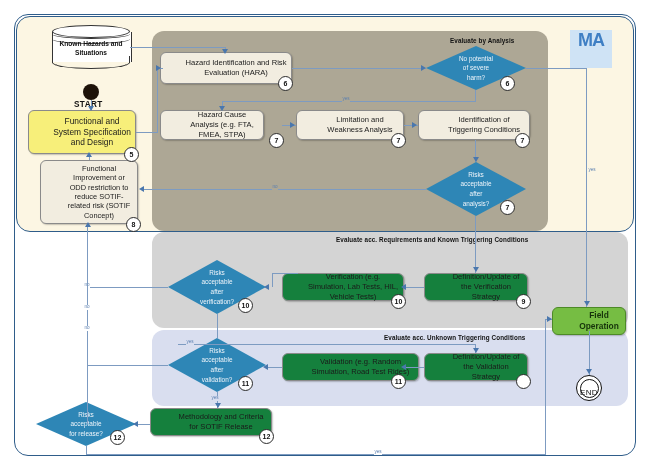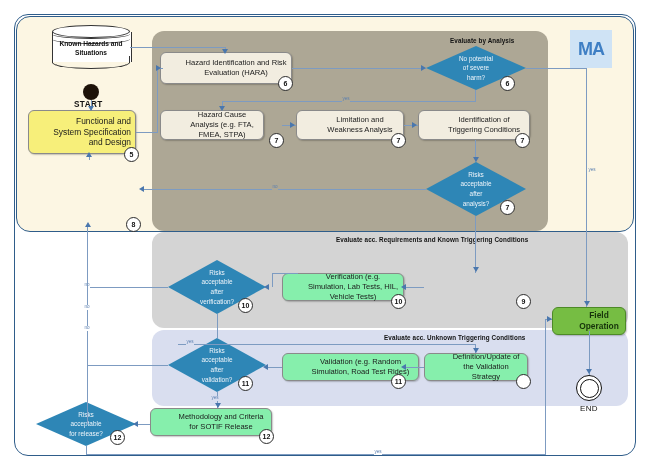--- a/index.html
+++ b/index.html
@@ -34,21 +34,21 @@
 
   
   .node{
     position:absolute;box-sizing:border-box;
     display:flex;align-items:center;justify-content:center;text-align:center;
     border-radius:6px;line-height:1.28;color:#1a1a1a;
   }
   .node .txt{padding:0 4px;display:block;margin-left:20px;}
   .tan{background:#f2ede0;border:1px solid #8a8a8a;font-size:7.6px;
        box-shadow:1px 1px 1.5px rgba(0,0,0,.22);}
-  .white{background:#86efac;border:1px solid #8a8a8a;font-size:7.6px;
+  .white{background:#15803d;border:1px solid #8a8a8a;font-size:7.6px;
        box-shadow:1px 1px 1.5px rgba(0,0,0,.22);}
   .yellow{background:#f7ef7a;border:1px solid #8a8a8a;font-size:8.4px;
        box-shadow:1px 1px 1.5px rgba(0,0,0,.22);}
   .green{background:#76bd43;border:1px solid #4d8a27;font-size:8.4px;
        font-weight:bold;color:#16330b;
        box-shadow:1px 1px 1.5px rgba(0,0,0,.22);}
 
   
   .badge{
     position:absolute;width:13px;height:13px;border-radius:50%;
@@ -85,21 +85,21 @@
   
   .start-dot{position:absolute;width:16px;height:16px;border-radius:50%;background:#1d1208;}
   .start-label{position:absolute;font-size:8.2px;font-weight:bold;color:#111;letter-spacing:.4px;}
   .end-ring{position:absolute;width:26px;height:26px;border-radius:50%;
     border:1.4px solid #111;box-sizing:border-box;background:#fff;}
   .end-ring::after{content:"";position:absolute;left:2.5px;top:2.5px;right:2.5px;bottom:2.5px;
     border-radius:50%;border:1.2px solid #111;}
   .end-label{position:absolute;font-size:8px;color:#111;letter-spacing:.3px;}
 
   
-  .ma-logo{position:absolute;background:#cfe3f5;display:flex;align-items:center;justify-content:center;}
+  .ma-logo{position:absolute;background:#cfe3f5;display:flex;justify-content:center;}
   .ma-logo span{font-size:18px;font-weight:bold;color:#3f7fc4;letter-spacing:-1px;}
 
   
   .conn{position:absolute;background:#7d9bc1;}
   .h{height:1.2px;}
   .v{width:1.2px;}
   .arrow{position:absolute;width:0;height:0;}
   .ar-r{border-top:3.2px solid transparent;border-bottom:3.2px solid transparent;border-left:5px solid #4a77ad;}
   .ar-l{border-top:3.2px solid transparent;border-bottom:3.2px solid transparent;border-right:5px solid #4a77ad;}
   .ar-d{border-left:3.2px solid transparent;border-right:3.2px solid transparent;border-top:5px solid #4a77ad;}
@@ -139,21 +139,21 @@
     <div class="cyl-bot"></div>
     <div class="cyl-label">
       <span>Known Hazards and</span><br>
       <span>Situations</span>
     </div>
   </div>
 
   <div class="start-dot" style="left:83px;top:84px;"></div>
   <div class="start-label" style="left:74px;top:100px;">START</div>
 
-  <div class="node yellow" style="left:28px;top:110px;width:108px;height:44px;text-align:right;">
+  <div class="node yellow" style="left:28px;top:110px;width:108px;height:44px;">
     <span class="txt">Functional and System Specification and Design</span>
   </div>
   <div class="badge" style="left:124px;top:147px;">5</div>
 
   <div class="node tan" style="left:160px;top:52px;width:132px;height:32px;">
     <span class="txt">Hazard Identification and Risk Evaluation (HARA)</span>
   </div>
   <div class="badge" style="left:278px;top:76px;">6</div>
 
   <div class="node tan" style="left:160px;top:110px;width:104px;height:30px;">
@@ -164,22 +164,28 @@
   <div class="node tan" style="left:296px;top:110px;width:108px;height:30px;">
     <span class="txt">Limitation and Weakness Analysis</span>
   </div>
   <div class="badge" style="left:391px;top:133px;">7</div>
 
   <div class="node tan" style="left:418px;top:110px;width:112px;height:30px;">
     <span class="txt">Identification of Triggering Conditions</span>
   </div>
   <div class="badge" style="left:515px;top:133px;">7</div>
 
+  <div class="node tan" style="left:40px;top:160px;width:98px;height:64px;font-size:7.4px;">
+    <span class="txt">Functional Improvement or ODD restriction to reduce SOTIF-related risk (SOTIF Concept)</span>
+  </div>
   <div class="badge" style="left:126px;top:217px;">8</div>
 
+  <div class="node white" style="left:424px;top:273px;width:104px;height:28px;">
+    <span class="txt">Definition/Update of the Verification Strategy</span>
+  </div>
   <div class="badge" style="left:516px;top:294px;">9</div>
 
   <div class="node white" style="left:282px;top:273px;width:122px;height:28px;">
     <span class="txt">Verification  (e.g. Simulation, Lab Tests,  HIL,  Vehicle Tests)</span>
   </div>
   <div class="badge" style="left:391px;top:294px;">10</div>
 
   <div class="node white" style="left:424px;top:353px;width:104px;height:28px;">
     <span class="txt">Definition/Update of the Validation Strategy</span>
   </div>
@@ -193,21 +199,21 @@
   <div class="node white" style="left:150px;top:408px;width:122px;height:28px;">
     <span class="txt">Methodology and Criteria for SOTIF Release</span>
   </div>
   <div class="badge" style="left:259px;top:429px;">12</div>
 
   <div class="node green" style="left:552px;top:307px;width:74px;height:28px;">
     <span class="txt">Field Operation</span>
   </div>
 
   <div class="end-ring" style="left:576px;top:375px;"></div>
-  <div class="end-label" style="left:580px;top:404px;">END</div>
+  <div class="end-label" style="left:580px;top:388px;">END</div>
 
   <div class="diamond" style="left:426px;top:46px;width:100px;height:44px;">
     <svg width="100" height="44" viewBox="0 0 100 44">
         <polygon points="50,0 100,22 50,44 0,22" fill="#2e86b6"></polygon>
       </svg>
     <div class="dtext">
       <span>No potential</span>
       <span>of severe</span>
       <span>harm?</span>
     </div>

